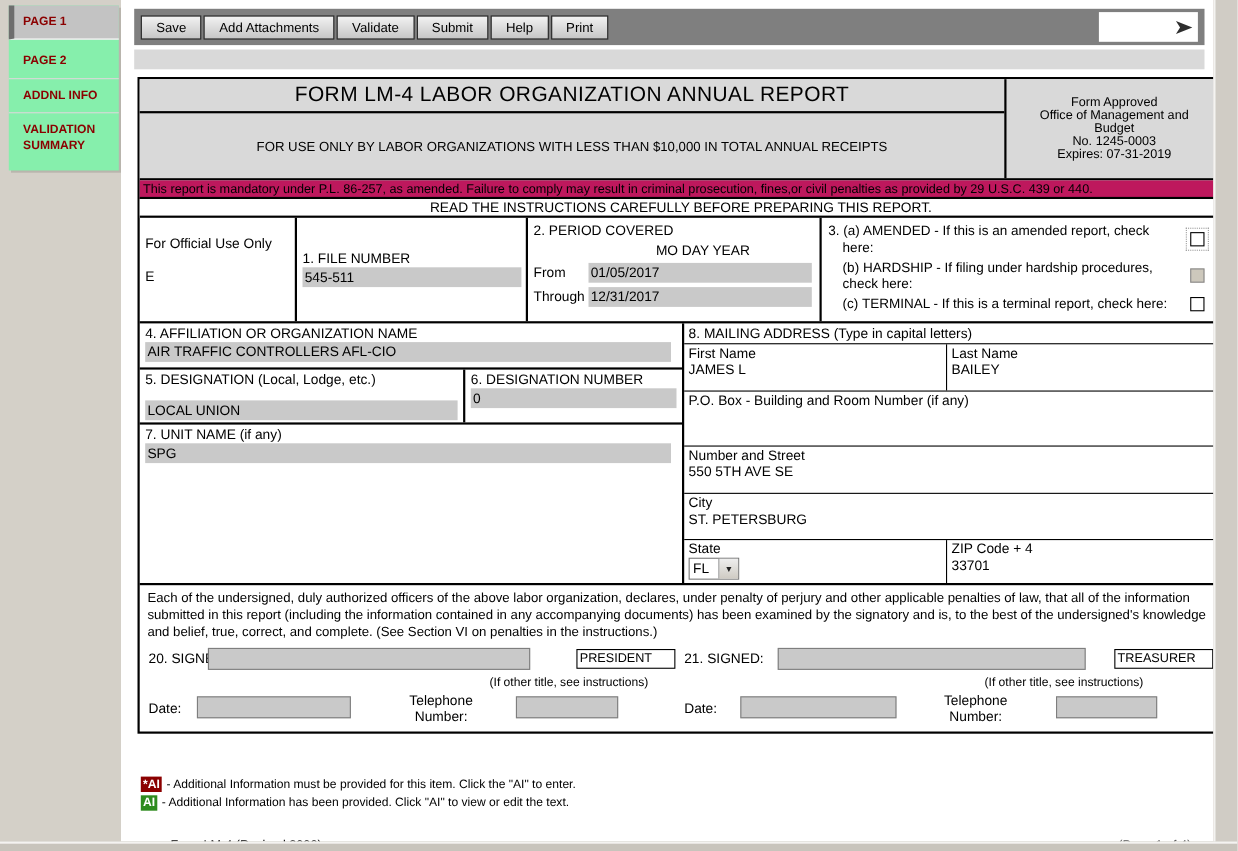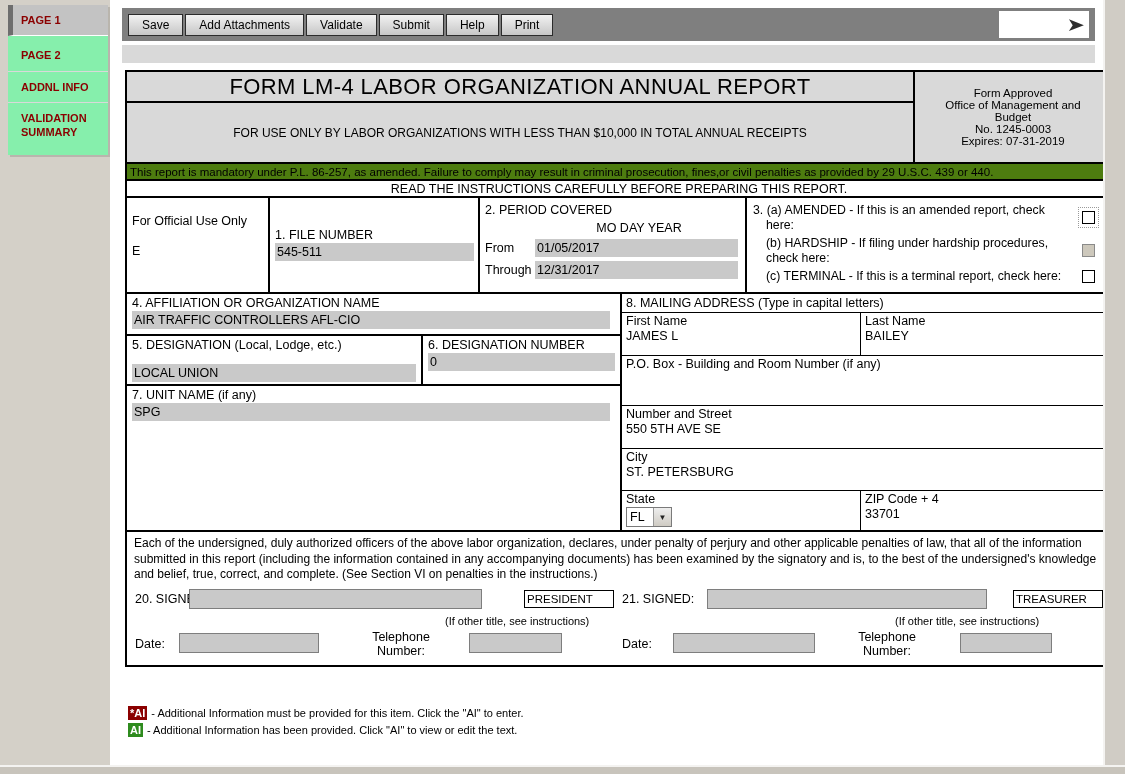--- a/index.html
+++ b/index.html
@@ -61,32 +61,32 @@
     border:2px solid #000; background:#fff; font-size:12.5px;
   }
   .form-header { display:flex; height:92px; background:#d9d9d9; border-bottom:2px solid #000; }
   .hdr-agency {
     width:222px; border-right:2px solid #000; display:flex; align-items:center;
     justify-content:center; text-align:center; font-size:12px; padding:4px;
   }
   .hdr-center { flex:1; border-right:2px solid #000; display:flex; flex-direction:column; }
   .hdr-title {
     height:31px; border-bottom:2px solid #000; display:flex; align-items:center;
-    justify-content:center; font-size:22px; letter-spacing:.4px;
+    justify-content:center; font-size:19px; letter-spacing:.4px;
   }
   .hdr-sub {
     flex:1; display:flex; align-items:center; justify-content:center;
     text-align:center; font-size:12px; padding:2px 21px;
   }
   .hdr-approval {
     width:196px; display:flex; align-items:center; justify-content:center;
     text-align:center; font-size:11.5px; padding:2px;
   }
   .mandatory {
-    height:17px; line-height:16px; background:#4d7c0f; border-bottom:2px solid #000;
+    height:17px; line-height:16px; background:#be185d; border-bottom:2px solid #000;
     font-size:11.5px; padding-left:3px; overflow:hidden; white-space:nowrap;
   }
   .read-row {
     height:17px; line-height:16px; background:#fff; border-bottom:2px solid #000;
     text-align:center; font-size:12.5px;
   }
 
   .ginput {
     background:#c9c9c9; height:18px; font-size:12.5px; line-height:18px;
     padding-left:2px; overflow:hidden; white-space:nowrap; cursor:text;

